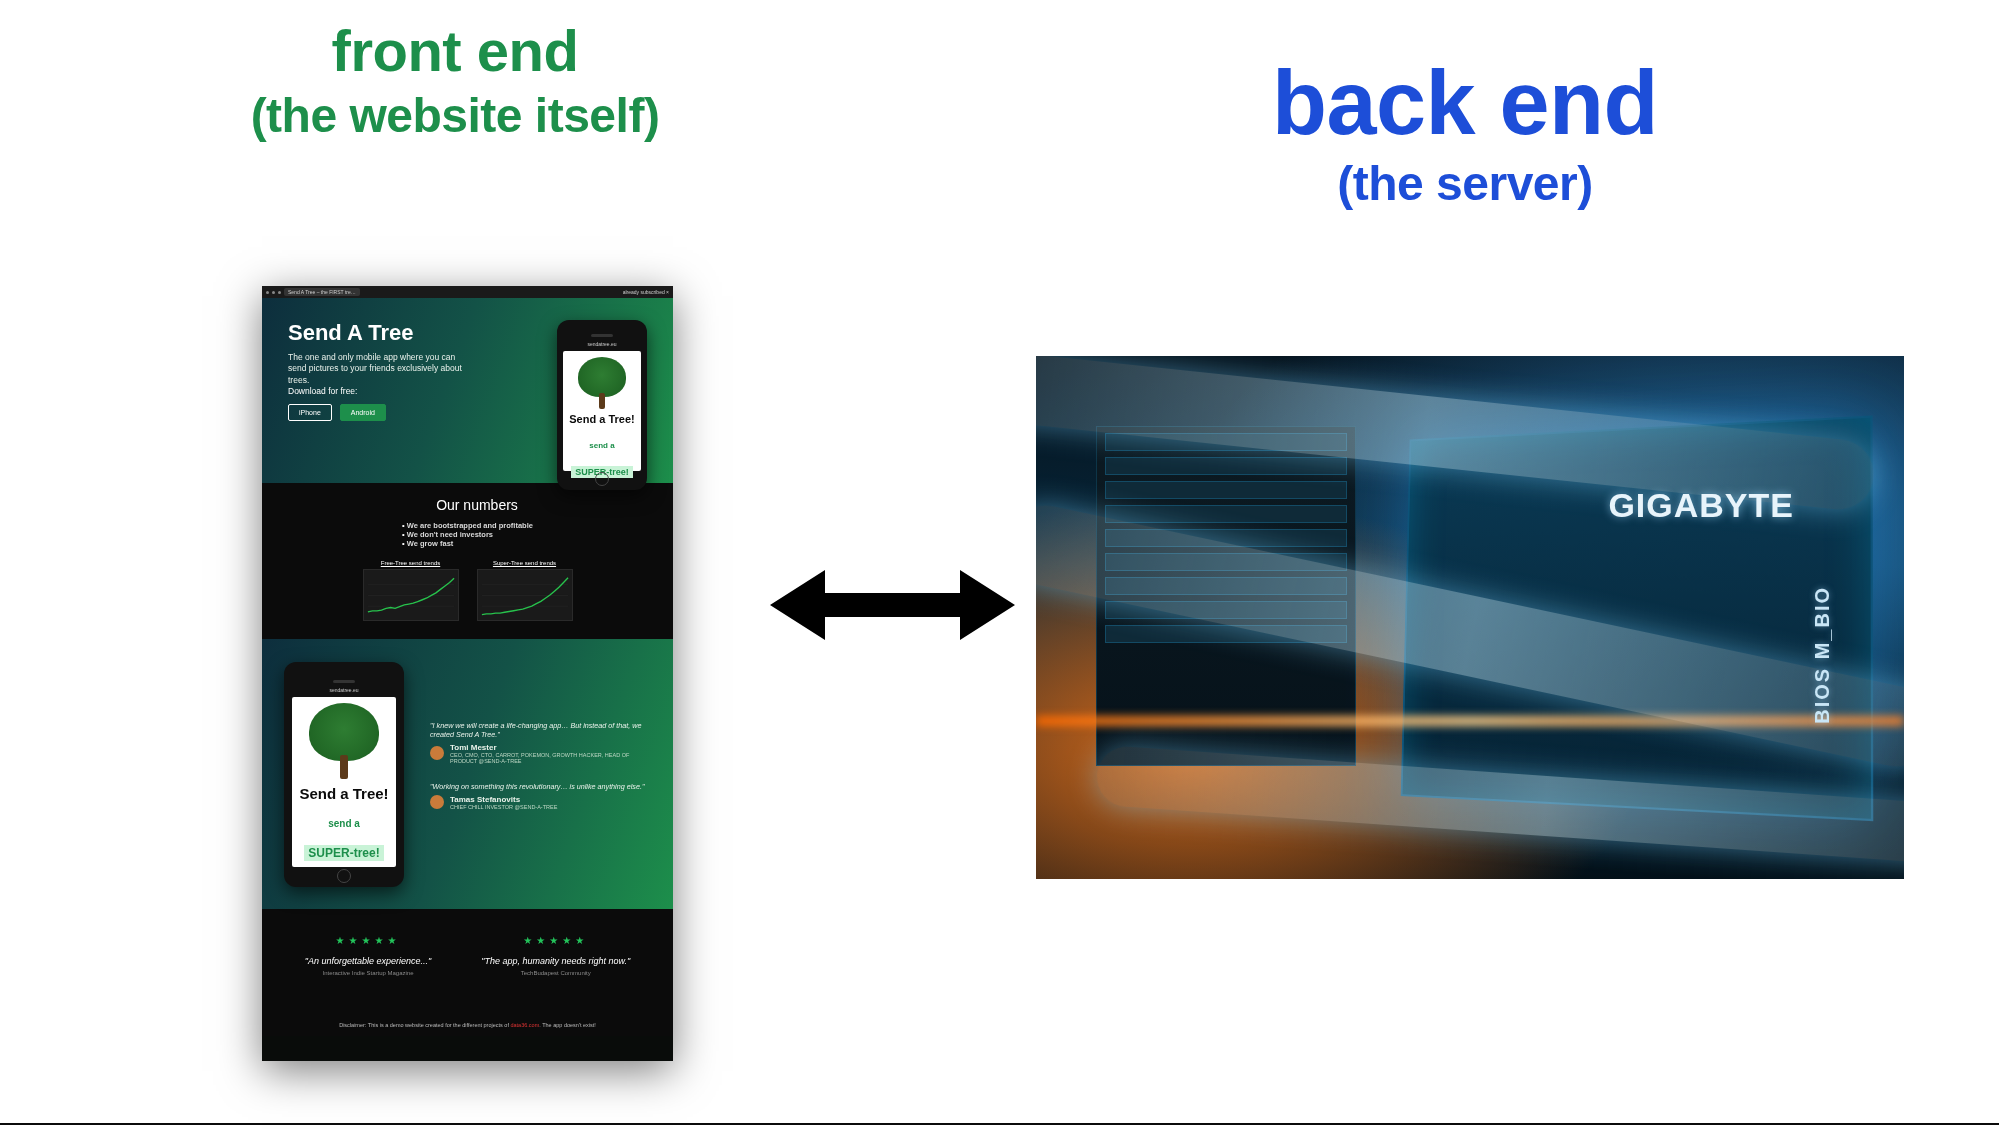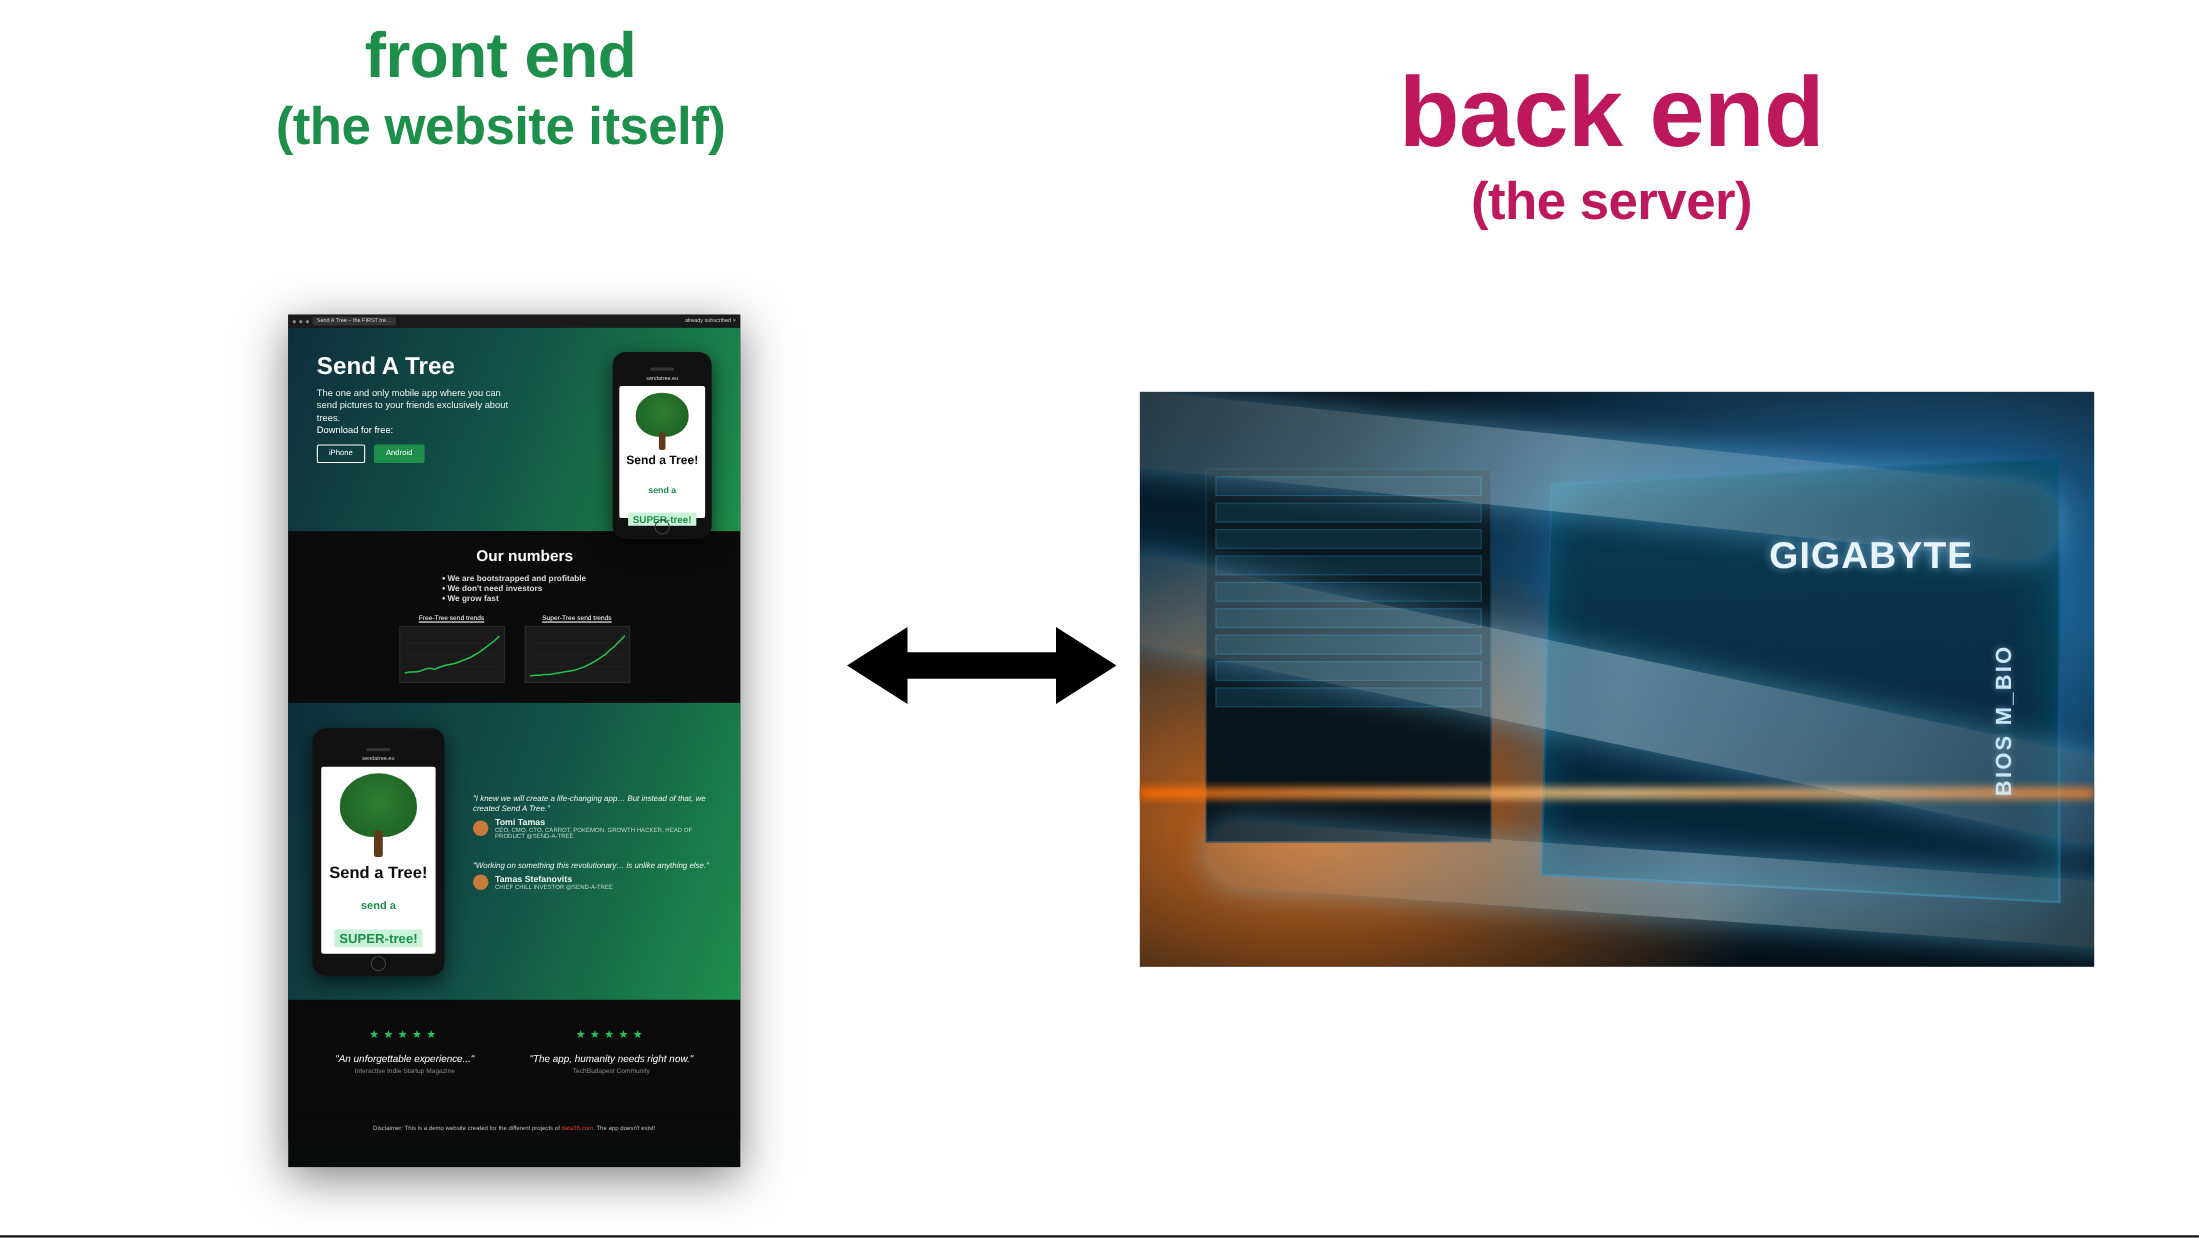--- a/index.html
+++ b/index.html
@@ -20,21 +20,21 @@
     font-weight: 800;
     letter-spacing: -0.5px;
   }
   .heading .title { line-height: 1; }
   .heading .subtitle { line-height: 1.1; margin-top: 10px; }
 
   #front-heading { left: 180px; top: 22px; width: 550px; color: #1d8f4b; }
   #front-heading .title { font-size: 58px; }
   #front-heading .subtitle { font-size: 48px; }
 
-  #back-heading  { left: 1190px; top: 58px; width: 550px; color: #be185d; }
+  #back-heading  { left: 1190px; top: 58px; width: 550px; color: #1d4ed8; }
   #back-heading .title { font-size: 90px; }
   #back-heading .subtitle { font-size: 48px; }
 
   
   .arrow {
     position: absolute;
     left: 770px;
     top: 565px;
     width: 245px;
     height: 80px;
@@ -117,21 +117,21 @@
   .phone .l3 { font-size:9px; color:#1d8f4b; font-weight:800; background:#c9f3d7; padding:1px 4px;}
   .phone .homebtn{ position:absolute; bottom:4px; left:50%; transform:translateX(-50%);
                    width:14px;height:14px;border:1px solid #444;border-radius:50%; }
 
   
   #numbers{
     background:#0b0b0b;
     text-align:center;
     padding: 14px 0 18px;
   }
-  #numbers h2{ font-size:14px; font-weight:700; margin-bottom:8px;padding-left:19px;}
+  #numbers h2{ font-size:14px; font-weight:400; margin-bottom:8px;padding-left:19px;}
   #numbers ul{ list-style:none; font-size:7.5px; color:#d8d8d8; display:inline-block; text-align:left;font-weight:bold;}
   #numbers ul li::before{ content:"• "; color:#fff;}
   #numbers .charts{ display:flex; justify-content:center; gap:18px; margin-top:12px;}
   #numbers .chart{
     width:96px;
   }
   #numbers .chart .ctitle{ font-size:6px; text-decoration:underline; color:#fff; margin-bottom:3px;}
   #numbers .chart .plot{
     width:96px;height:52px;background:#1a1a1a;border:1px solid #2a2a2a;position:relative;overflow:hidden;
   }
@@ -342,21 +342,21 @@
         <div class="l3">SUPER-tree!</div>
       </div>
       <div class="homebtn"></div>
     </div>
     <div class="qs">
       <div class="q">
         <div class="qt">"I knew we will create a life-changing app… But instead of that, we created Send A Tree."</div>
         <div class="pers">
           <div class="av"></div>
           <div>
-            <span class="nm">Tomi Tamas</span>
+            <span class="nm">Tomi Mester</span>
             <span class="rl">CEO, CMO, CTO, CARROT, POKEMON, GROWTH HACKER, HEAD OF PRODUCT @SEND-A-TREE</span>
           </div>
         </div>
       </div>
       <div class="q">
         <div class="qt">"Working on something this revolutionary… is unlike anything else."</div>
         <div class="pers">
           <div class="av"></div>
           <div>
             <span class="nm">Tamas Stefanovits</span>

